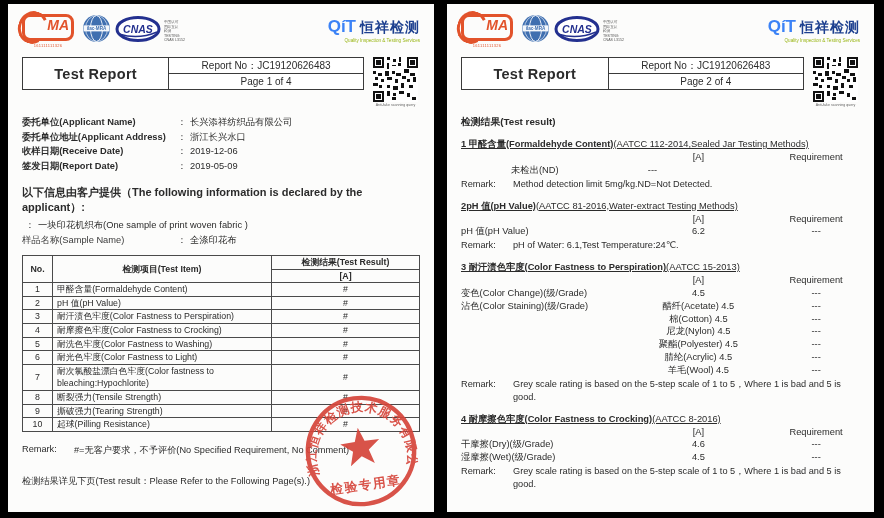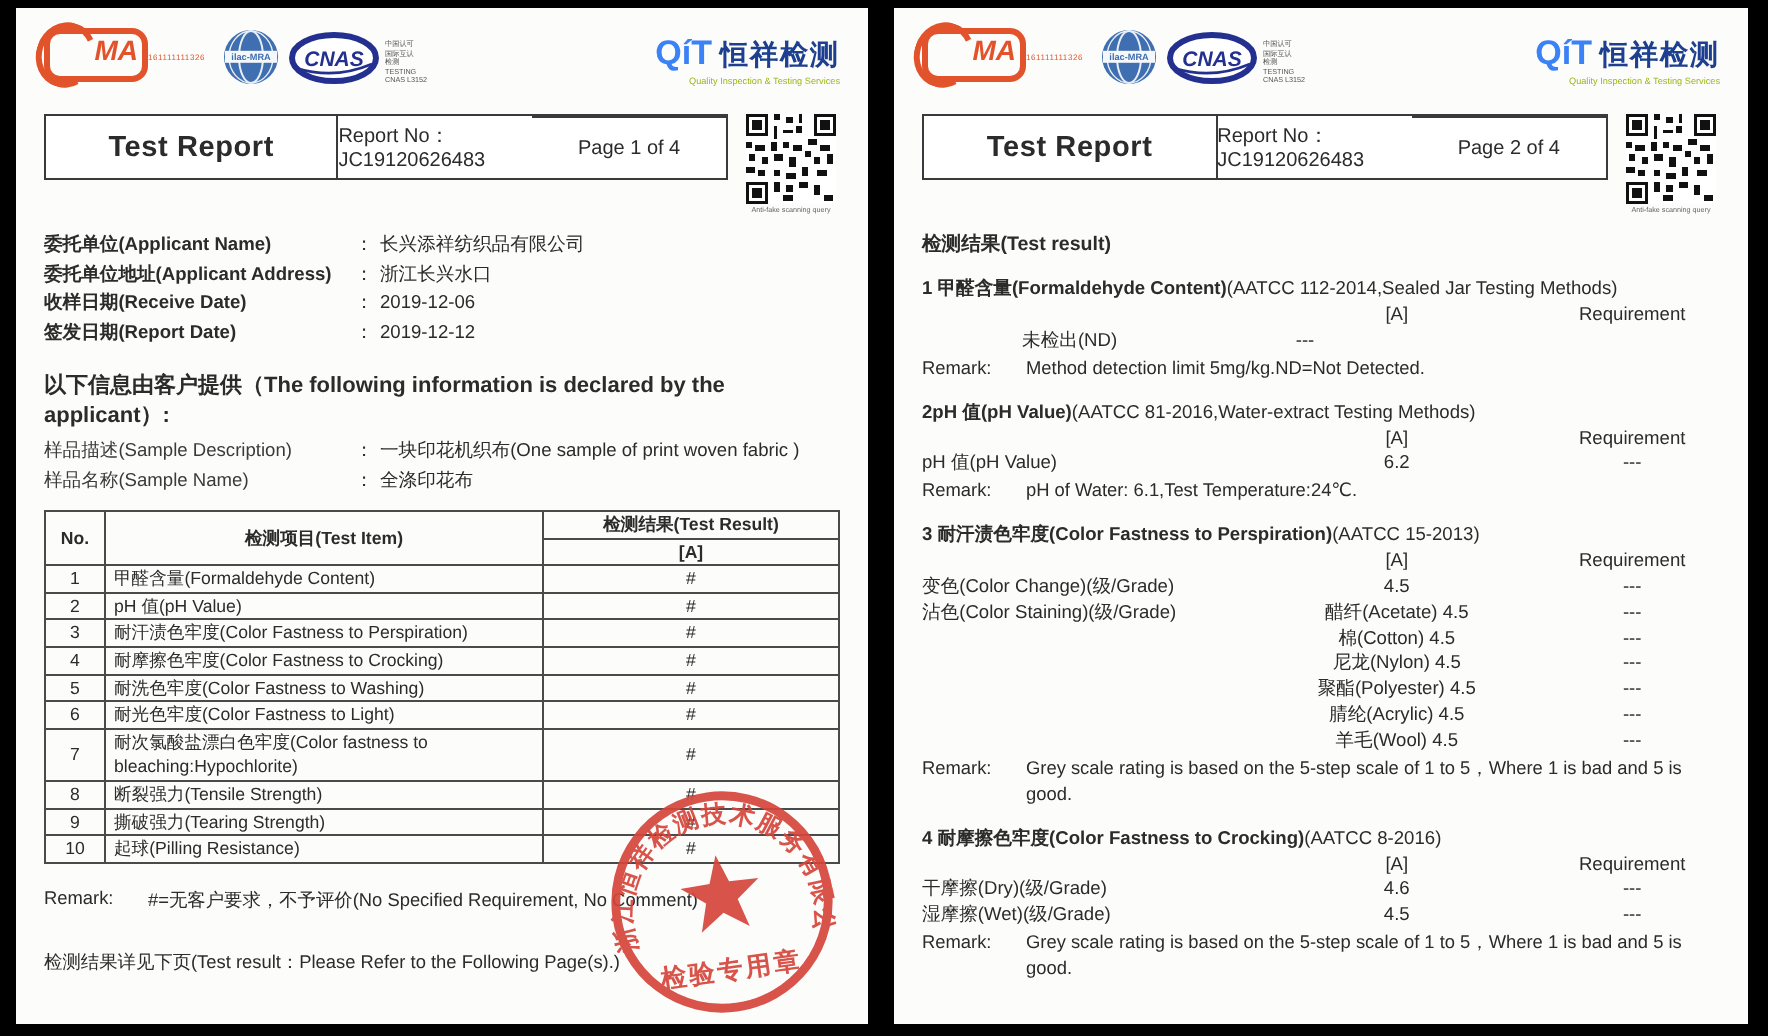--- a/index.html
+++ b/index.html
@@ -11,40 +11,40 @@
     color: #2b2b2b;
     overflow: hidden;
   }
   .page { position: absolute; top: 4px; height: 508px; background: #fcfcfb; overflow: hidden; }
   #page-left  { left: 8px;   width: 426px; }
   #page-right { left: 447px; width: 427px; }
   .page-inner { padding: 6px 14px 0 14px; position: relative; height: 100%; }
 
   
   .logo-row { display: flex; align-items: flex-start; margin-top: 4px; height: 38px; }
-  .cma-wrap { display: flex; flex-direction: row; align-items: center; }
+  .cma-wrap { display: flex; flex-direction: column; align-items: center; }
   .cma-box { position: relative; width: 52px; height: 27px; }
   .cma-rect { position: absolute; inset: 0; border: 3px solid #e2532b; border-radius: 8px; }
   .cma-c { position: absolute; left: -4px; top: -3px; width: 30px; height: 33px; border: 3px solid #e2532b; border-radius: 50%; border-right-color: transparent; transform: rotate(18deg); }
   .cma-ma { position: absolute; right: 5px; top: 3px; font-weight: bold; font-size: 14px; color: #e2532b; font-style: italic; letter-spacing: 0; }
   .cma-num { font-size: 4px; color: #e2532b; margin-top: 2px; letter-spacing: .3px; }
   .ilac { margin-left: 8px; }
   .cnas { margin-left: 4px; }
   .cnas-side { margin-left: 3px; font-size: 3.6px; color: #555; line-height: 4.6px; white-space: pre-line; padding-top: 6px; }
   .qit-block { margin-left: auto; text-align: right; padding-top: 4px; }
   .qit-line1 { font-size: 17px; font-weight: bold; color: #1c3f8f; line-height: 17px; }
   .qit-line1 .qit-cn { font-size: 14px; margin-left: 4px; letter-spacing: 1px; }
   .qit-accent { color: #3b82f6; }
   .qit-tag { font-size: 4.6px; color: #9ab616; margin-top: 2px; }
 
   
   .hdr-wrap { display: flex; margin-top: 5px; align-items: flex-start; }
   .hdr-table { flex: 1; display: flex; border: 1.5px solid #3a3a3a; height: 33px; background: #fff; }
   .hdr-title { flex: 0 0 43%; display: flex; align-items: center; justify-content: center; font-weight: bold; font-size: 14.5px; border-right: 1.5px solid #3a3a3a; letter-spacing: .3px; }
-  .hdr-right { flex: 1; display: flex; flex-direction: row; }
+  .hdr-right { flex: 1; display: flex; flex-direction: column; }
   .hdr-cell { flex: 1; display: flex; align-items: center; justify-content: center; font-size: 10px; }
   .hdr-cell + .hdr-cell { border-top: 1.5px solid #3a3a3a; }
   .qr-col { width: 49px; margin-left: 7px; display: flex; flex-direction: column; align-items: center; }
   .qr-box { width: 45px; height: 45px; }
   .qr-caption { font-size: 3.6px; color: #666; margin-top: 1px; white-space: nowrap; }
 
   
   .info-block { margin-top: 8px; }
   .info-row { display: flex; font-size: 9.3px; line-height: 14.5px; }
   .info-label { width: 152px; font-weight: bold; }
@@ -68,21 +68,21 @@
   .sig-row { display: flex; align-items: center; font-size: 9.2px; }
   .sig-row1 { margin-top: 24px; }
   .sig-svg { margin: 0 6px; }
   .seal-label { margin-left: auto; margin-right: 38px; }
 
   .seal { position: absolute; right: 14px; bottom: 2px; width: 118px; height: 118px; transform: rotate(-8deg); opacity: .92; }
 
   
   .p2-heading { font-weight: bold; font-size: 9.8px; margin-top: 9px; }
   .sec { margin-top: 9px; }
-  .sec-title { font-size: 9.3px; line-height: 13px; }
+  .sec-title { font-size: 9.3px; line-height: 13px; text-decoration: underline; }
   .sec-name { font-weight: bold; }
   .cols { display: flex; font-size: 9.3px; line-height: 12.8px; }
   .c-label { width: 41%; }
   .c-val   { width: 37%; text-align: center; }
   .c-req   { width: 22%; text-align: center; }
   .cols.hdr .c-req, .cols.hdr .c-val { font-weight: normal; }
   .p2-remark { display: flex; font-size: 9.2px; line-height: 13px; margin-top: 1px; }
   .p2-remark .rl { width: 52px; flex: none; }
 </style>
 </head>
@@ -157,28 +157,27 @@
         <span class="info-value">浙江长兴水口</span>
       </div>
       <div class="info-row">
         <span class="info-label">收样日期(Receive Date)</span>
         <span class="info-colon">：</span>
         <span class="info-value">2019-12-06</span>
       </div>
       <div class="info-row">
         <span class="info-label">签发日期(Report Date)</span>
         <span class="info-colon">：</span>
-        <span class="info-value">2019-12-12</span>
+        <span class="info-value">2019-05-09</span>
       </div>
     </div>
 
     <div class="declared">以下信息由客户提供（The following information is declared by the applicant）:</div>
 
     <div class="info-row sample-row">
-      <span class="info-label">样品描述(Sample Description)</span>
       <span class="info-colon">：</span>
       <span class="info-value">一块印花机织布(One sample of print woven fabric )</span>
     </div>
     <div class="info-row sample-row">
       <span class="info-label">样品名称(Sample Name)</span>
       <span class="info-colon">：</span>
       <span class="info-value">全涤印花布</span>
     </div>
 
     <table class="t1">

